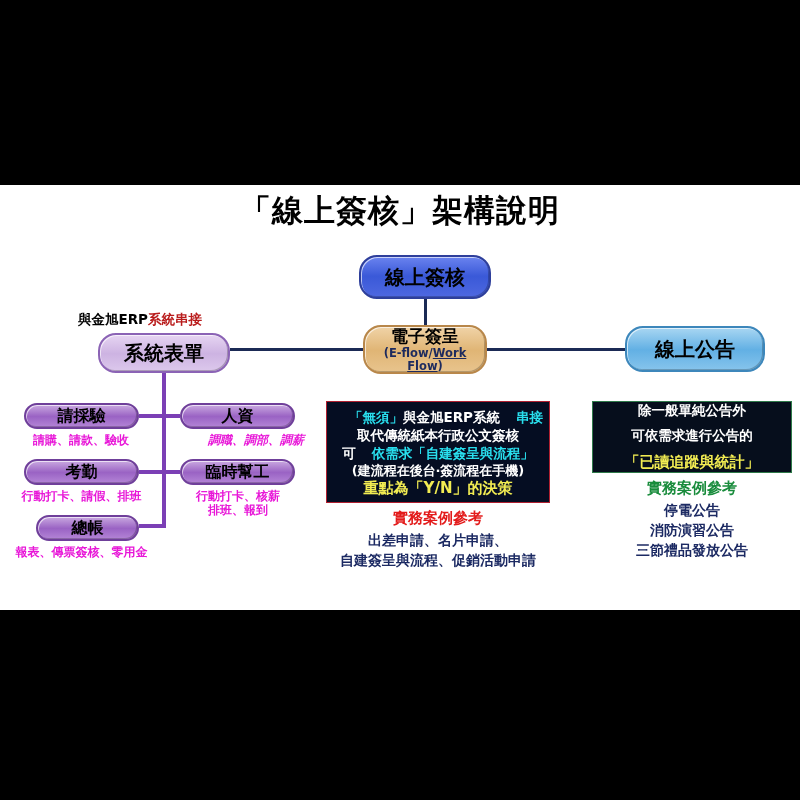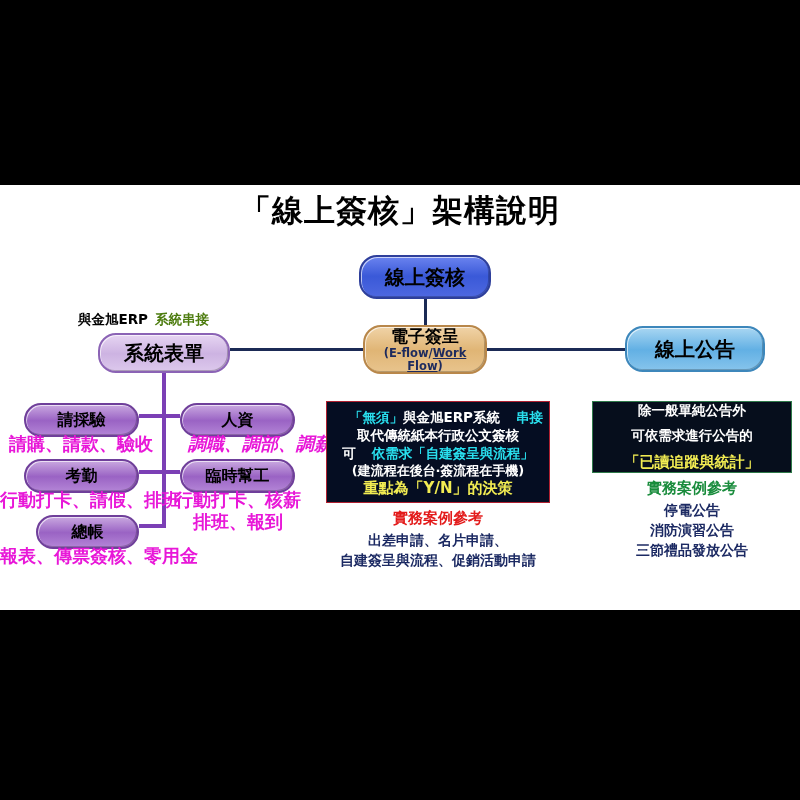--- a/index.html
+++ b/index.html
@@ -65,25 +65,25 @@
     background:linear-gradient(180deg,#e6d5f2 0%,#cdb3e2 52%,#dcc8ec 100%);
     border-color:#8b63b5;
     font-size:20px;font-weight:bold;color:#000;
   }
 
   
   .modbox{
     background:linear-gradient(180deg,#c9a8e0 0%,#9a63c4 52%,#b384d6 100%);
     border-color:#6f3f9a;
     font-size:16px;font-weight:bold;color:#000;
-    height:34px;
+    height:26px;
   }
   .modsub{
     position:absolute;text-align:center;color:#e817d8;
-    font-size:18px;font-weight:bold;line-height:1.2;white-space:nowrap;
+    font-size:12px;font-weight:bold;line-height:1.2;white-space:nowrap;
   }
 
   #box-mod0{left:24px;top:218px;width:115px;}
   #sub-mod0{left:6px;top:248px;width:150px;}
   #box-mod1{left:24px;top:274px;width:115px;}
   #sub-mod1{left:0px;top:304px;width:163px;}
   #box-mod2{left:36px;top:330px;width:103px;}
   #sub-mod2{left:0px;top:360px;width:163px;}
 
   #box-mod3{left:180px;top:218px;width:115px;}
@@ -134,21 +134,21 @@
   #ref-center .ref-title{color:#e31b1b;}
   #ref-right{left:592px;top:292px;width:200px;}
   #ref-right .ref-title{color:#198c3c;}
 
   
   #erp-label{
     position:absolute;left:78px;top:126px;width:200px;
     font-size:13.5px;font-weight:bold;white-space:nowrap;
   }
   #erp-label .k1{color:#000;}
-  #erp-label .k2{color:#4d7c0f;margin-left:7px;}
+  #erp-label .k2{color:#b91c1c;}
 </style>
 </head>
 <body>
 
 <div id="stage">
 
   <div class="letterbox" id="lb-top"></div>
   <div class="letterbox" id="lb-bottom"></div>
 
   <div id="slide">

